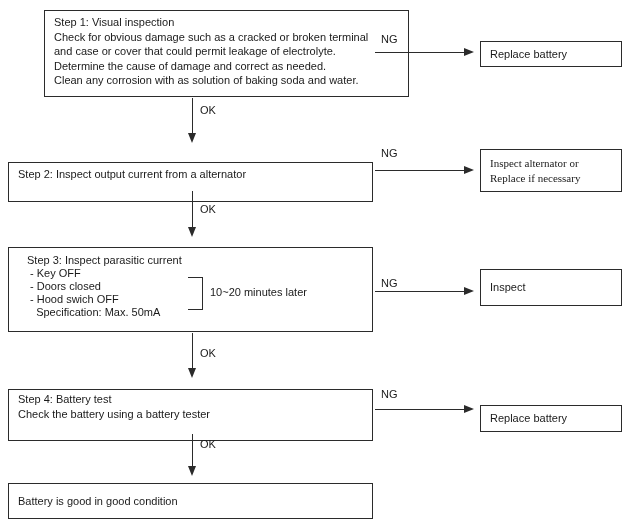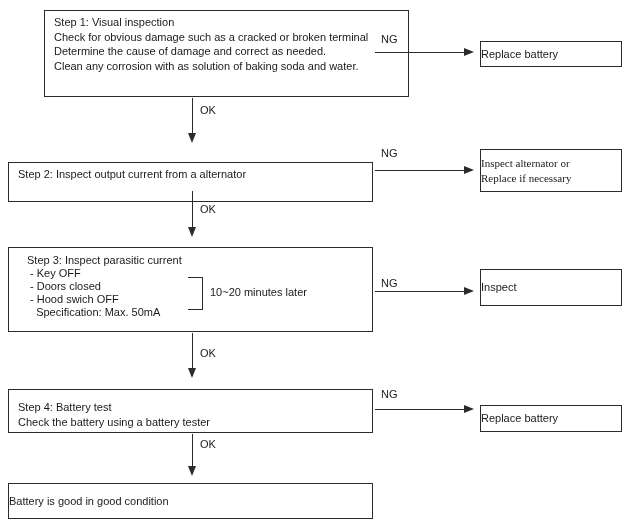--- a/index.html
+++ b/index.html
@@ -22,21 +22,21 @@
     border: 1px solid #2b2b2b;
     background: #ffffff;
     font-size: 11px;
     line-height: 14.5px;
   }
   .main { left: 8px; width: 365px; }
   .side { left: 480px; width: 142px; }
   .line { white-space: pre; }
   .pad1 { padding: 4px 6px 0 9px; }
   .pad3 { padding: 6px 6px 0 18px; line-height: 13px; }
-  .vcenter { display: flex; flex-direction: column; justify-content: center; }
+  .vcenter { display: flex; flex-direction: column; justify-content: center; padding-left: 9px; }
   .label {
     position: absolute;
     font-size: 11px;
     line-height: 12px;
     white-space: nowrap;
   }
   .h-arrow {
     position: absolute;
     height: 1px;
     background: #2b2b2b;
@@ -74,20 +74,21 @@
   }
 </style>
 </head>
 <body>
 
 <div class="canvas">
 
   <div class="box main pad1" style="top:10px; height:87px;margin-left:36px;">
     <div class="line">Step 1: Visual inspection</div>
     <div class="line">Check for obvious damage such as a cracked or broken terminal</div>
+    <div class="line">and case or cover that could permit leakage of electrolyte.</div>
     <div class="line">Determine the cause of damage and correct as needed.</div>
     <div class="line">Clean any corrosion with as solution of baking soda and water.</div>
   </div>
   <div class="label" style="left:381px; top:33px;">NG</div>
   <div class="h-arrow" style="left:375px; top:52px; width:89px;"></div>
   <div class="box side vcenter" style="top:41px; height:26px;">
     <div class="line">Replace battery</div>
   </div>
   <div class="v-arrow" style="left:192px; top:98px; height:35px;"></div>
   <div class="label" style="left:200px; top:104px;">OK</div>
@@ -114,21 +115,21 @@
   <div class="bracket" style="left:188px; top:277px; width:14px; height:31px;"></div>
   <div class="label" style="left:210px; top:286px;">10~20 minutes later</div>
   <div class="label" style="left:381px; top:277px;">NG</div>
   <div class="h-arrow" style="left:375px; top:291px; width:89px;"></div>
   <div class="box side vcenter" style="top:269px; height:37px;">
     <div class="line">Inspect</div>
   </div>
   <div class="v-arrow" style="left:192px; top:333px; height:35px;"></div>
   <div class="label" style="left:200px; top:347px;">OK</div>
 
-  <div class="box main pad1" style="top:389px; height:44px; padding-top:10px;">
+  <div class="box main pad1" style="top:389px; height:52px; padding-top:2px;">
     <div class="line">Step 4: Battery test</div>
     <div class="line">Check the battery using a battery tester</div>
   </div>
   <div class="label" style="left:381px; top:388px;">NG</div>
   <div class="h-arrow" style="left:375px; top:409px; width:89px;"></div>
   <div class="box side vcenter" style="top:405px; height:27px;">
     <div class="line">Replace battery</div>
   </div>
   <div class="v-arrow" style="left:192px; top:434px; height:32px;"></div>
   <div class="label" style="left:200px; top:438px;">OK</div>

